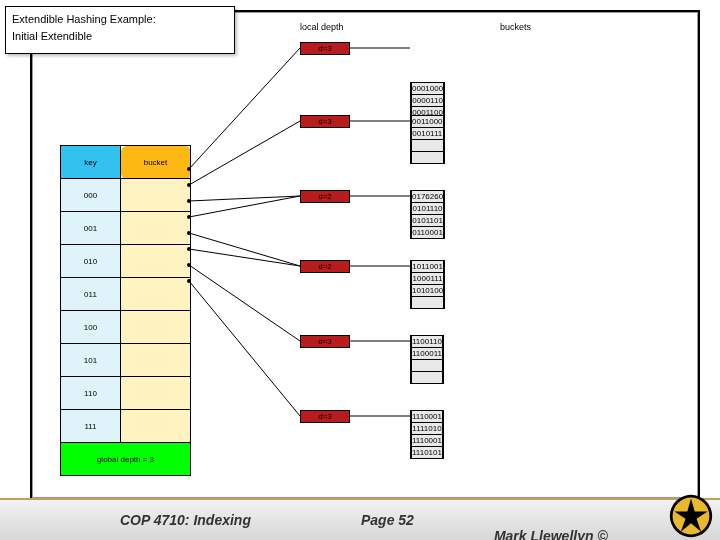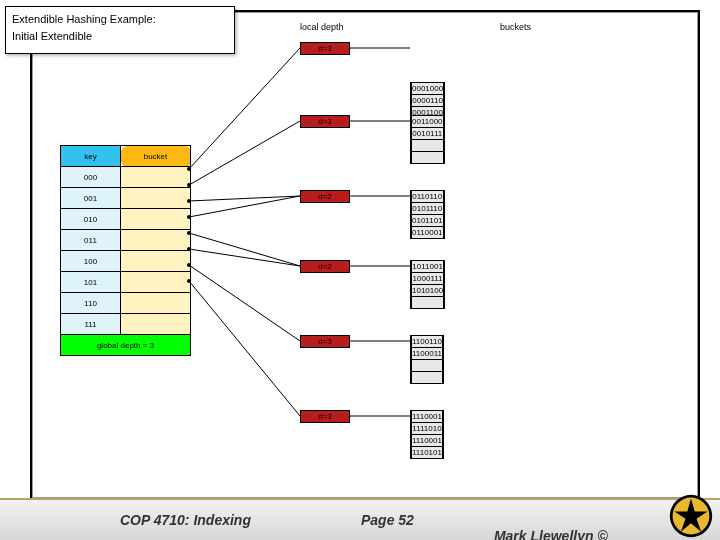--- a/index.html
+++ b/index.html
@@ -52,21 +52,21 @@
   }
   .dir-table {
     position: absolute;
     left: 60px;
     top: 145px;
     border-collapse: collapse;
     z-index: 5;
   }
   .dir-table th, .dir-table td {
     border: 1px solid #000;
-    height: 21px;
+    height: 33px;
     font-weight: normal;
     font-size: 8px;
     text-align: center;
   }
   .dir-table th.key { background: #33c1f0; width: 60px; }
   .dir-table th.bucket { background: #fdb813; width: 70px; border-radius: 6px; }
   .dir-table td.key { background: #dff3fb; width: 60px; }
   .dir-table td.bucket { background: #fff3c2; width: 70px; position: relative; }
   .gd-cell {
     background: #00ff00 !important;
@@ -264,21 +264,21 @@
   </tbody>
     </table>
 </div>
 
 <div class="bucket-group" style="left:300px; top:190px;">
   <div class="depth-box" style="left:0; top:0;">d=2</div>
   <table class="bucket-rows" style="position:absolute; left:110px; top:0;">
     <tbody>
         <tr>
           <td class="c0"></td>
-          <td class="c1">0110110</td>
+          <td class="c1">0176260</td>
           <td class="c2"></td>
         </tr>
     <tr>
           <td class="c0"></td>
           <td class="c1">0101110</td>
           <td class="c2"></td>
         </tr>
     <tr>
           <td class="c0"></td>
           <td class="c1">0101101</td>

